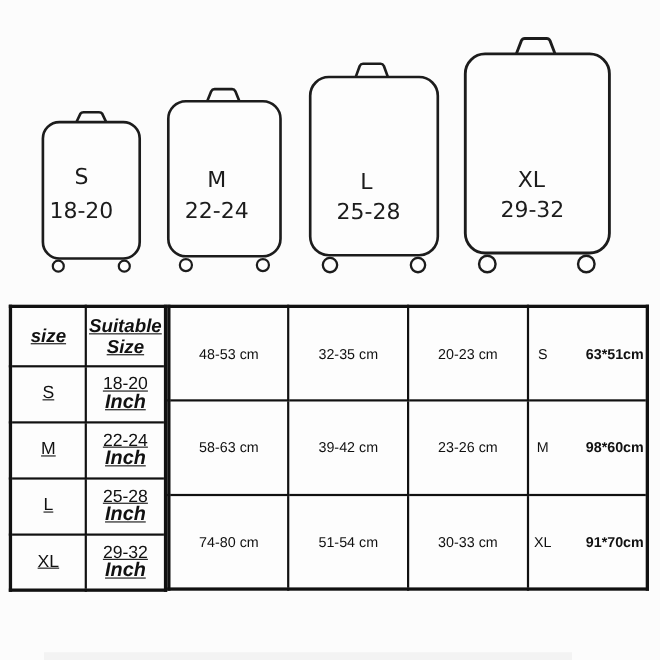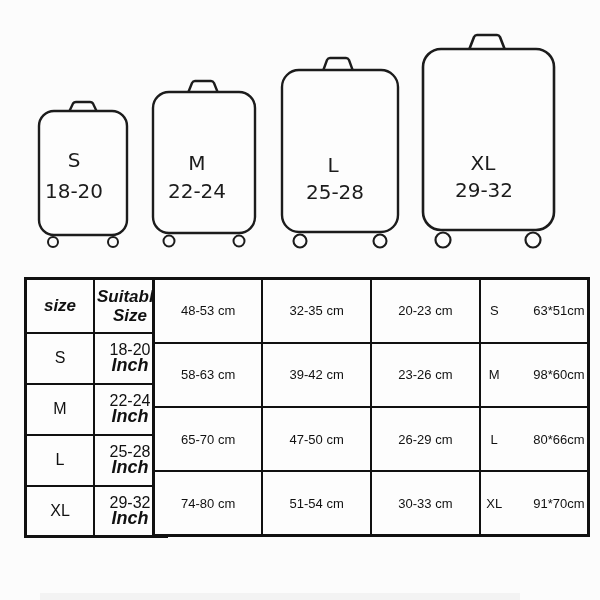--- a/index.html
+++ b/index.html
@@ -37,21 +37,21 @@
   }
   table.tbl th, table.tbl td {
     border: 2px solid #111;
     text-align: center;
     vertical-align: middle;
     padding: 0;
     overflow: hidden;
   }
   table.tbl { border: 3px solid #111; }
 
-  .left-tbl  { left: 24px;   top: 277px; width: 139px; height: 260px; }
+  .left-tbl  { left: 8px;   top: 277px; width: 139px; height: 260px; text-decoration: underline; }
   .right-tbl { left: 152px; top: 277px; width: 438px; height: 260px; }
 
   table.tbl th {
     font-style: italic;
     font-weight: 700;
     font-size: 17px;
     line-height: 1.12;
   }
   .left-tbl tr.hdr  { height: 54px; }
   .left-tbl tr.row  { height: 51px; }
@@ -70,21 +70,21 @@
     margin-top: -3px;
   }
 
   .rec-wrap {
     display: flex;
     justify-content: center;
     align-items: center;
     gap: 28px;
   }
   .rec-letter { min-width: 22px; text-align: center; }
-  .rec-dim    { text-align: right; }
+  .rec-dim    { text-align: right; font-weight: bold; }
 
   
   .bottom-strip {
     position: absolute;
     left: 40px; top: 593px;
     width: 480px; height: 7px;
     background: #f3f3f3;
   }
 </style>
 </head>
@@ -199,31 +199,20 @@
       <td>39-42 cm</td>
       <td>23-26 cm</td>
       <td>
         <div class="rec-wrap">
           <span class="rec-letter">M</span>
           <span class="rec-dim">98*60cm</span>
         </div>
       </td>
     </tr>
     <tr class="row">
-      <td>65-70 cm</td>
-      <td>47-50 cm</td>
-      <td>26-29 cm</td>
-      <td>
-        <div class="rec-wrap">
-          <span class="rec-letter">L</span>
-          <span class="rec-dim">80*66cm</span>
-        </div>
-      </td>
-    </tr>
-    <tr class="row">
       <td>74-80 cm</td>
       <td>51-54 cm</td>
       <td>30-33 cm</td>
       <td>
         <div class="rec-wrap">
           <span class="rec-letter">XL</span>
           <span class="rec-dim">91*70cm</span>
         </div>
       </td>
     </tr>

